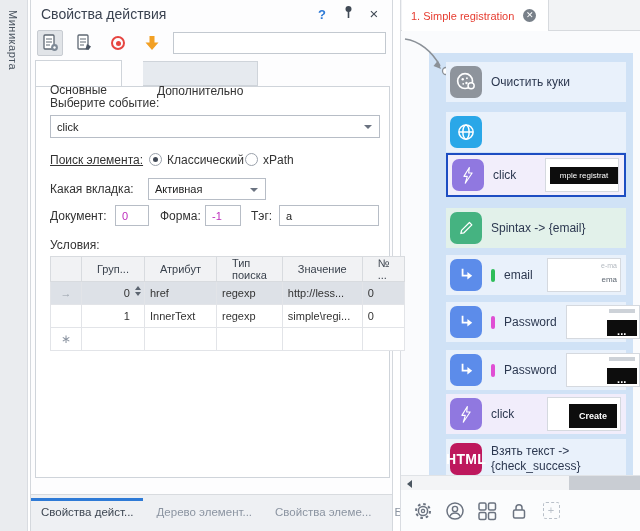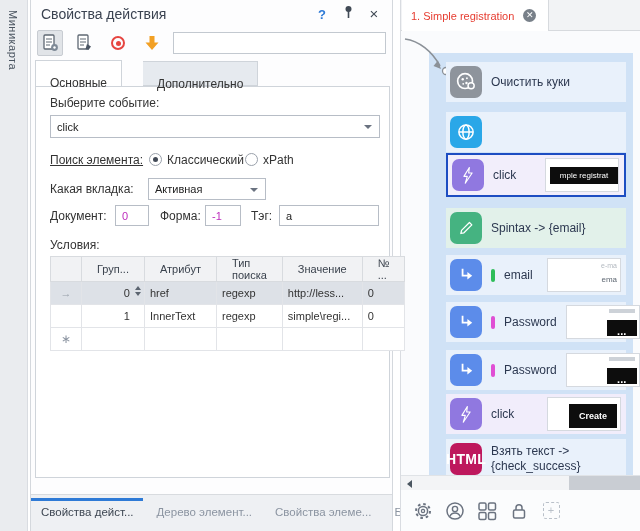--- a/index.html
+++ b/index.html
@@ -25,21 +25,21 @@
   .toolbar { height:30px; display:flex; align-items:center; padding-left:6px; gap:8px; }
   .icon-btn { width:26px; height:26px; display:flex; align-items:center; justify-content:center;
     border-radius:2px; }
   .icon-btn.active { background:#e1e4e8; border:1px solid #c8ccd2; }
   .rec { width:14px; height:14px; border:2px solid #e64540; border-radius:50%; position:relative; }
   .rec::after { content:''; position:absolute; inset:2.5px; background:#e64540; border-radius:50%; }
   .filter-input { flex:1; height:22px; margin-right:6px; border:1px solid #c3c9d0;
     background:#fff; font:11px "Liberation Sans",sans-serif; padding:0 5px; outline:none; }
 
   .tabs-row { position:absolute; left:4px; top:60px; height:27px; display:flex; z-index:3; }
-  .ltab { font-size:12px; color:#333; padding:15px 14px 0 14px; height:26px; }
+  .ltab { font-size:12px; color:#333; padding:22px 14px 0 14px; height:26px; }
   .ltab.on { background:#fff; border:1px solid #cfd4da; border-bottom:none; }
   .ltab.off { background:#e6eaef; border:1px solid #cfd4da; border-left:none; height:25px; margin-top:1px;margin-left:21px; }
 
   .content-box { position:absolute; left:4px; top:86px; width:355px; height:392px;
     background:#fff; border:1px solid #cfd4da; z-index:2; }
   .flabel { position:absolute; font-size:12px; color:#333; }
   .ctrl { position:absolute; border:1px solid #b7bdc6; background:#fff; font-size:11px;
     color:#222; display:flex; align-items:center; padding:0 6px; }
   .dd-arrow { position:absolute; right:7px; top:9px; width:0; height:0;
     border-left:4px solid transparent; border-right:4px solid transparent; border-top:4px solid #6a7280; }

